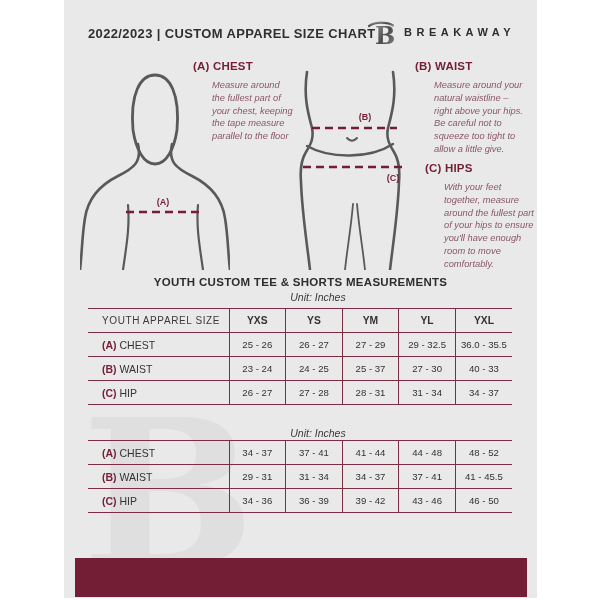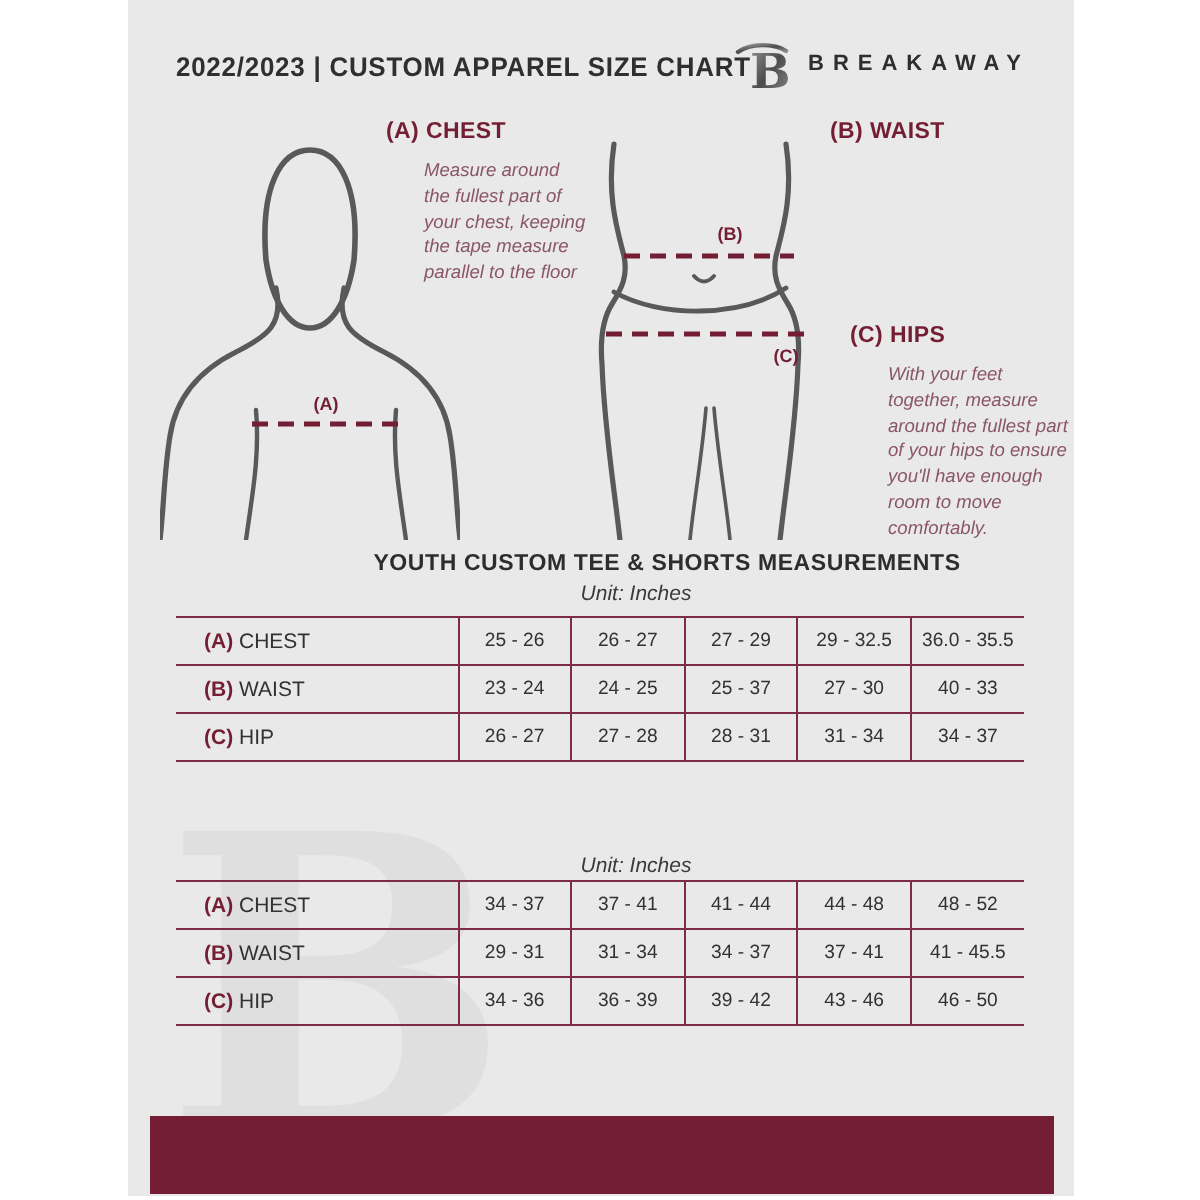--- a/index.html
+++ b/index.html
@@ -50,21 +50,21 @@
   .size-table tr{height:24px;}
   .size-table tr{border-top:1.5px solid var(--line);}
   .size-table tr:last-child{border-bottom:1.5px solid var(--line);}
   .size-table th,.size-table td{border-left:1px solid var(--line);text-align:center;
     font-size:9.6px;color:var(--ink);font-weight:normal;vertical-align:middle;}
   .size-table th{font-weight:bold;font-size:10.3px;}
   .size-table .lbl{border-left:none;text-align:left;padding-left:14px;}
   .size-table th.lbl{font-weight:normal;font-size:10px;letter-spacing:.6px;color:#3a3a3a;}
   .size-table td.lbl{font-size:10.5px;}
   .size-table .pfx{color:var(--maroon);font-weight:bold;}
-  .yt-title{top:276px;margin-left:33px;} .yt-unit{top:291px;} .yt-table{top:308px;}
+  .yt-title{top:276px;} .yt-unit{top:291px;} .yt-table{top:308px;}
   .at-title{top:412px;} .at-unit{top:427px;} .at-table{top:440px;}
 
   
   .footer-bar{position:absolute;left:11px;top:558px;width:452px;height:39px;background:var(--maroon);}
 </style>
 </head>
 <body>
 
 <div class="card">
 
@@ -108,38 +108,47 @@
     <path class="dash" d="M18,109 H122"></path>
     <text x="108" y="123" text-anchor="middle">(C)</text>
   </svg>
 
   <div class="mblock blk-chest">
     <h3>(A) CHEST</h3>
     <p>Measure around the fullest part of your chest, keeping the tape measure parallel to the floor</p>
   </div>
   <div class="mblock blk-waist">
     <h3>(B) WAIST</h3>
+    <p>Measure around your natural waistline – right above your hips. Be careful not to squeeze too tight to allow a little give.</p>
   </div>
   <div class="mblock blk-hips">
     <h3>(C) HIPS</h3>
     <p>With your feet together, measure around the fullest part of your hips to ensure you'll have enough room to move comfortably.</p>
   </div>
 
   <div class="tbl-title yt-title">YOUTH CUSTOM TEE &amp; SHORTS MEASUREMENTS</div>
   <div class="tbl-unit yt-unit">Unit: Inches</div>
   <table class="size-table yt-table">
     <colgroup>
         <col class="c0">
         <col>
         <col>
         <col>
         <col>
         <col>
       </colgroup>
     <tbody>
+        <tr>
+      <th class="lbl">YOUTH APPAREL SIZE</th>
+      <th>YXS</th>
+      <th>YS</th>
+      <th>YM</th>
+      <th>YL</th>
+      <th>YXL</th>
+    </tr>
     <tr>
       <td class="lbl"><span class="pfx">(A)</span> <span>CHEST</span></td>
       <td>25 - 26</td>
       <td>26 - 27</td>
       <td>27 - 29</td>
       <td>29 - 32.5</td>
       <td>36.0 - 35.5</td>
     </tr>
     <tr>
       <td class="lbl"><span class="pfx">(B)</span> <span>WAIST</span></td>

